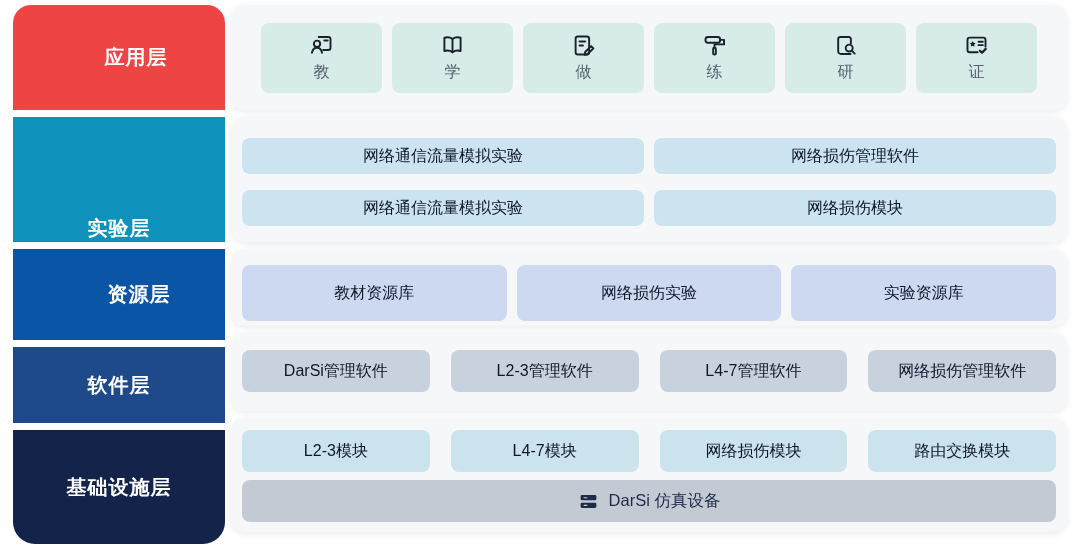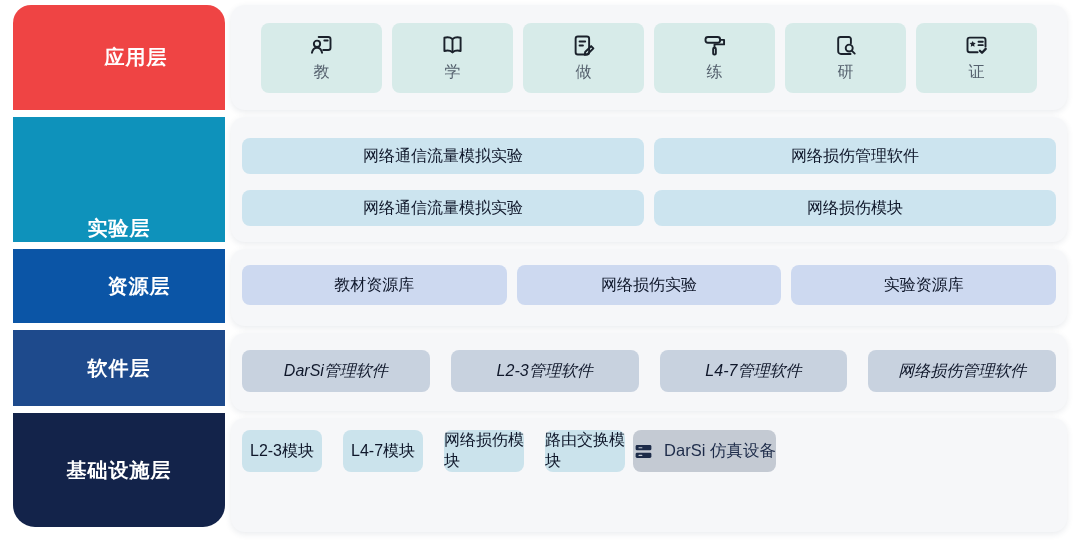--- a/index.html
+++ b/index.html
@@ -12,21 +12,21 @@
   .diagram { position:absolute; left:13px; top:5px; display:flex; gap:6px; }
 
   
   .left-col { width:212px; display:flex; flex-direction:column; gap:7px; }
   .layer-block {
     display:flex; align-items:center; justify-content:center;
     color:#ffffff; font-weight:bold; font-size:20px; letter-spacing:1px;
   }
   .lb-1 { height:105px; border-radius:18px 18px 0 0; }
   .lb-2 { height:125px; }
-  .lb-3 { height:74px;padding-left:40px; }
+  .lb-3 { height:91px;padding-left:40px; }
   .lb-4 { height:76px;font-family:Liberation Serif, serif; }
   .lb-5 { height:114px; border-radius:0 0 22px 22px; }
 
   
   .right-col { width:836px; display:flex; flex-direction:column; gap:7px; }
   .card {
     background:var(--card-bg,#f6f7f9); border-radius:14px;
     box-shadow:0 2px 6px rgba(40,60,90,.10);
   }
 
@@ -43,28 +43,28 @@
   .row-exp { height:125px; padding:21px 11px 0; display:flex; flex-direction:column; gap:16px; }
   .exp-line { display:flex; gap:10px; }
   .pill {
     flex:1; display:flex; align-items:center; justify-content:center;
     border-radius:8px; font-size:16px; color:#0f172a;
   }
   .exp-line .pill { height:36px; background:var(--experiment-box-bg); }
 
   
   .row-res { height:77px; padding:16px 11px 0; display:flex; gap:10px; }
-  .row-res .pill { height:40px; background:var(--resource-box-bg); }
-
-  
-  .row-soft { height:78px; padding:17px 11px 0; display:flex; gap:21px;font-style:italic; }
+  .row-res .pill { height:56px; background:var(--resource-box-bg); }
+
+  
+  .row-soft { height:78px; padding:17px 11px 0; display:flex; gap:21px; }
   .row-soft .pill { height:42px; background:var(--software-box-bg); }
 
   
-  .row-infra { height:114px; padding:12px 11px 0; display:flex; gap:8px; }
+  .row-infra { height:114px; padding:12px 11px 0; display:flex; flex-direction:column; gap:8px; }
   .mod-line { display:flex; gap:21px; }
   .mod-line .pill { height:42px; background:var(--module-box-bg); }
   .device-bar {
     height:42px; border-radius:8px; background:var(--device-bar-bg);
     display:flex; align-items:center; justify-content:center; gap:10px;
     color:var(--device-text,#1d2b49); font-size:16.5px;
   }
   .device-bar .icon { line-height:0; color:var(--device-text,#1d2b49); }
 </style>
 </head>

